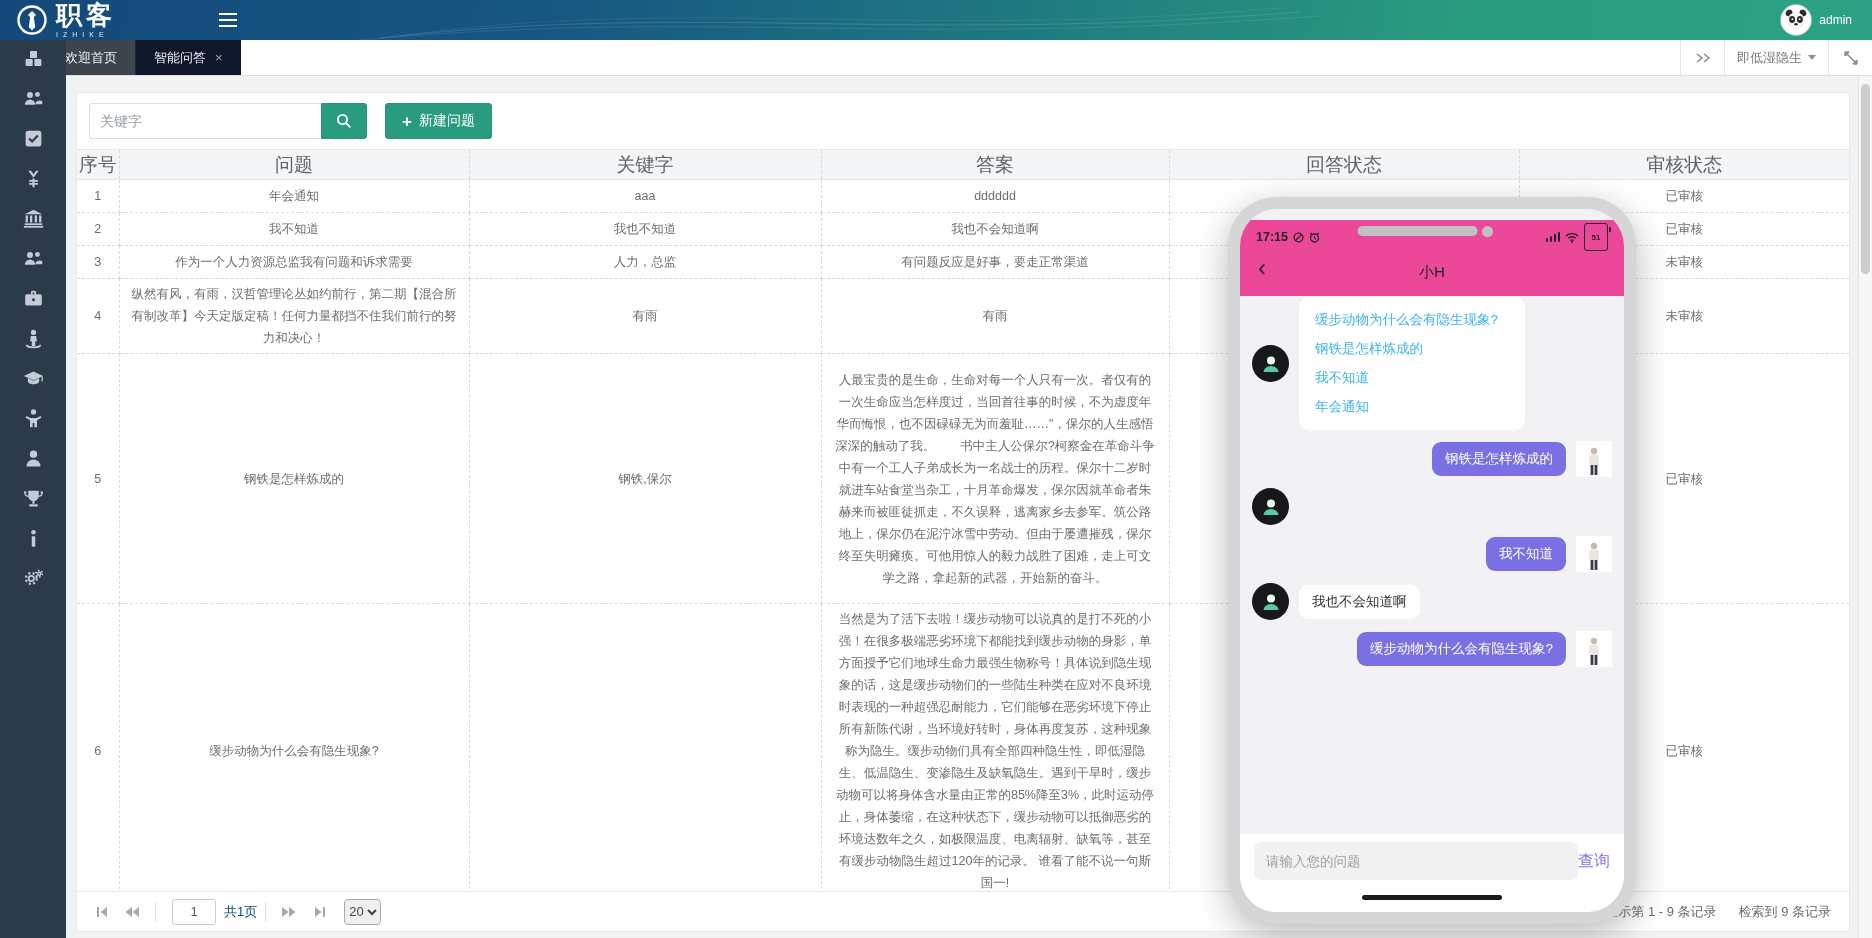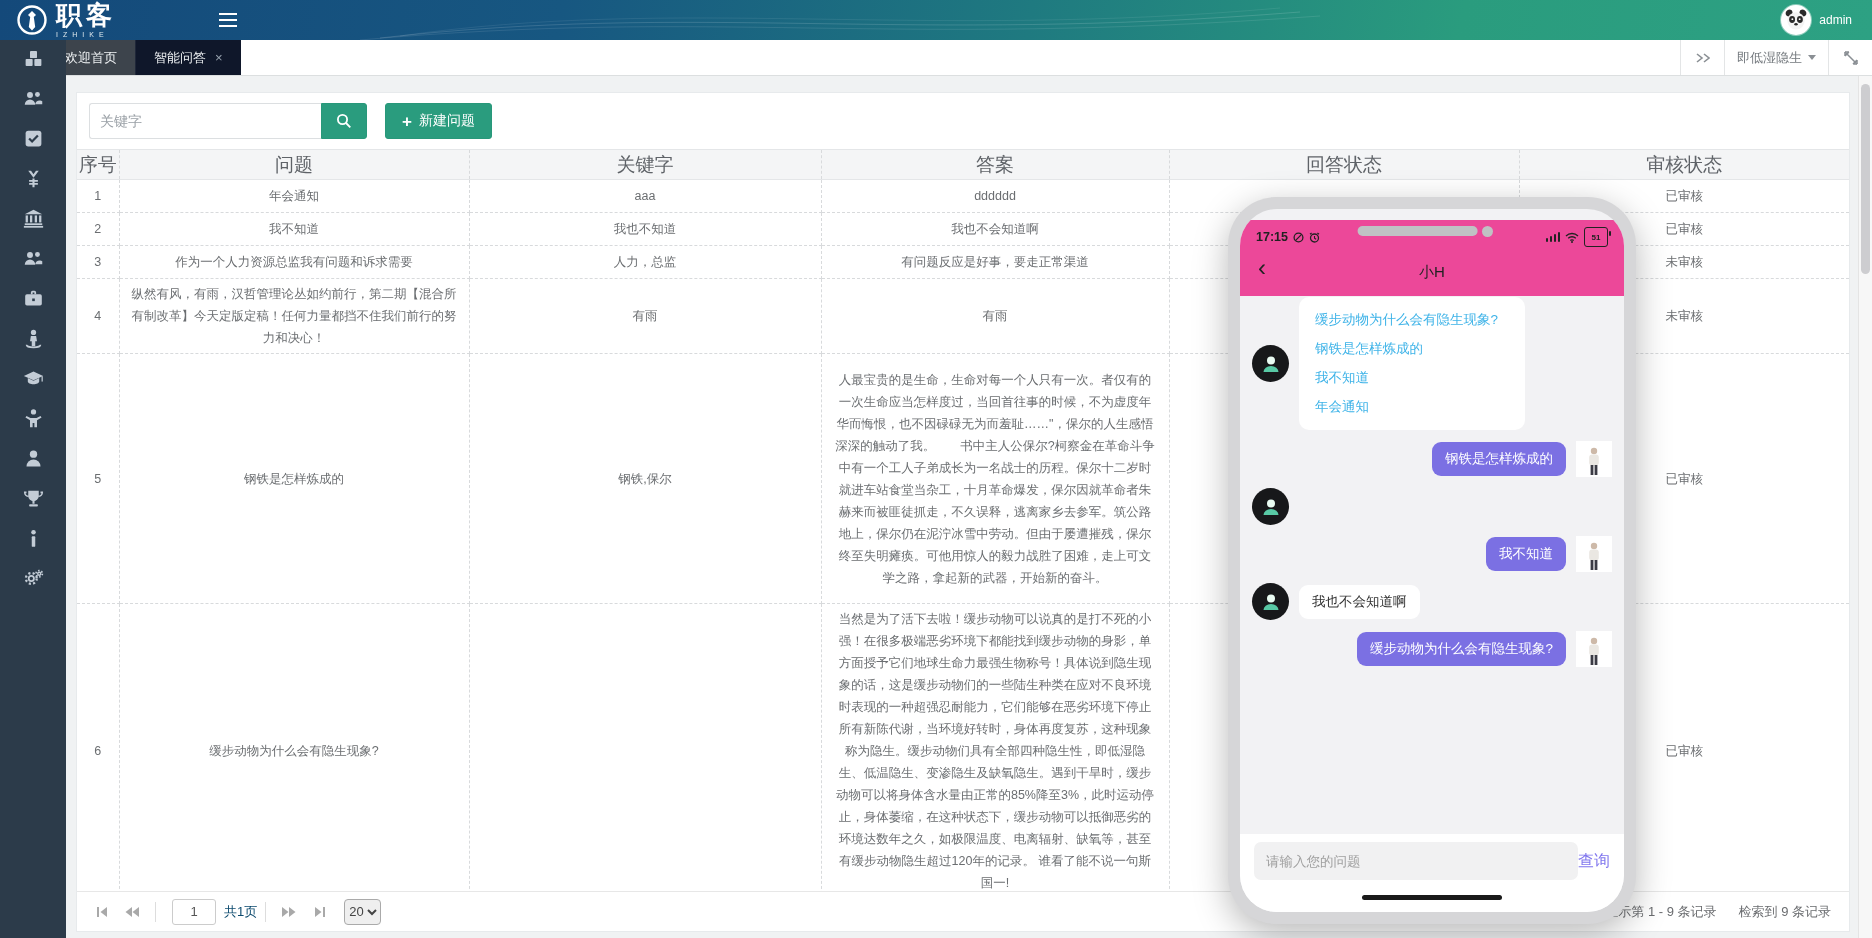--- a/index.html
+++ b/index.html
@@ -105,21 +105,21 @@
   .pill { position:absolute; top:6px; left:50%; transform:translateX(-62%); width:120px; height:10px;
     border-radius:6px; background:#c0c1c4; }
   .pill-dot { position:absolute; top:6px; left:calc(50% + 50px); width:11px; height:11px;
     border-radius:50%; background:#c0c1c4; }
   .ph-status { position:absolute; top:8px; left:16px; right:16px; height:18px; display:flex;
     align-items:center; font-size:12.5px; font-weight:bold; color:#222; }
   .st-ic { margin-left:5px; display:flex; align-items:center; }
   .st-right { margin-left:auto; display:flex; align-items:center; gap:5px; }
   .sigbars { display:flex; align-items:flex-end; gap:1.5px; }
   .sigbars i { width:2.5px; background:#222; display:block; border-radius:1px; }
-  .battery { width:24px; height:20px; border:1.5px solid #222; border-radius:3px; font-size:8px;
+  .battery { width:24px; height:28px; border:1.5px solid #222; border-radius:3px; font-size:8px;
     font-weight:bold; display:flex; align-items:center; justify-content:center; position:relative; color:#222; }
   .battery:after { content:""; position:absolute; right:-4px; top:3px; width:2px; height:5px;
     background:#222; border-radius:1px; }
   .ph-nav { position:absolute; top:30px; left:0; right:0; height:44px; display:flex;
     align-items:center; justify-content:center; }
   .back { position:absolute; left:18px; font-size:24px; color:#222; line-height:1; top:6px; cursor:pointer; }
   .ph-title { font-size:15px; color:#222; }
   .chat { position:absolute; top:76px; bottom:78px; left:0; right:0; padding:12px 12px 0; overflow:hidden; }
   .m-row { display:flex; align-items:center; margin-bottom:11px; }
   .m-row.user { justify-content:flex-end; }

